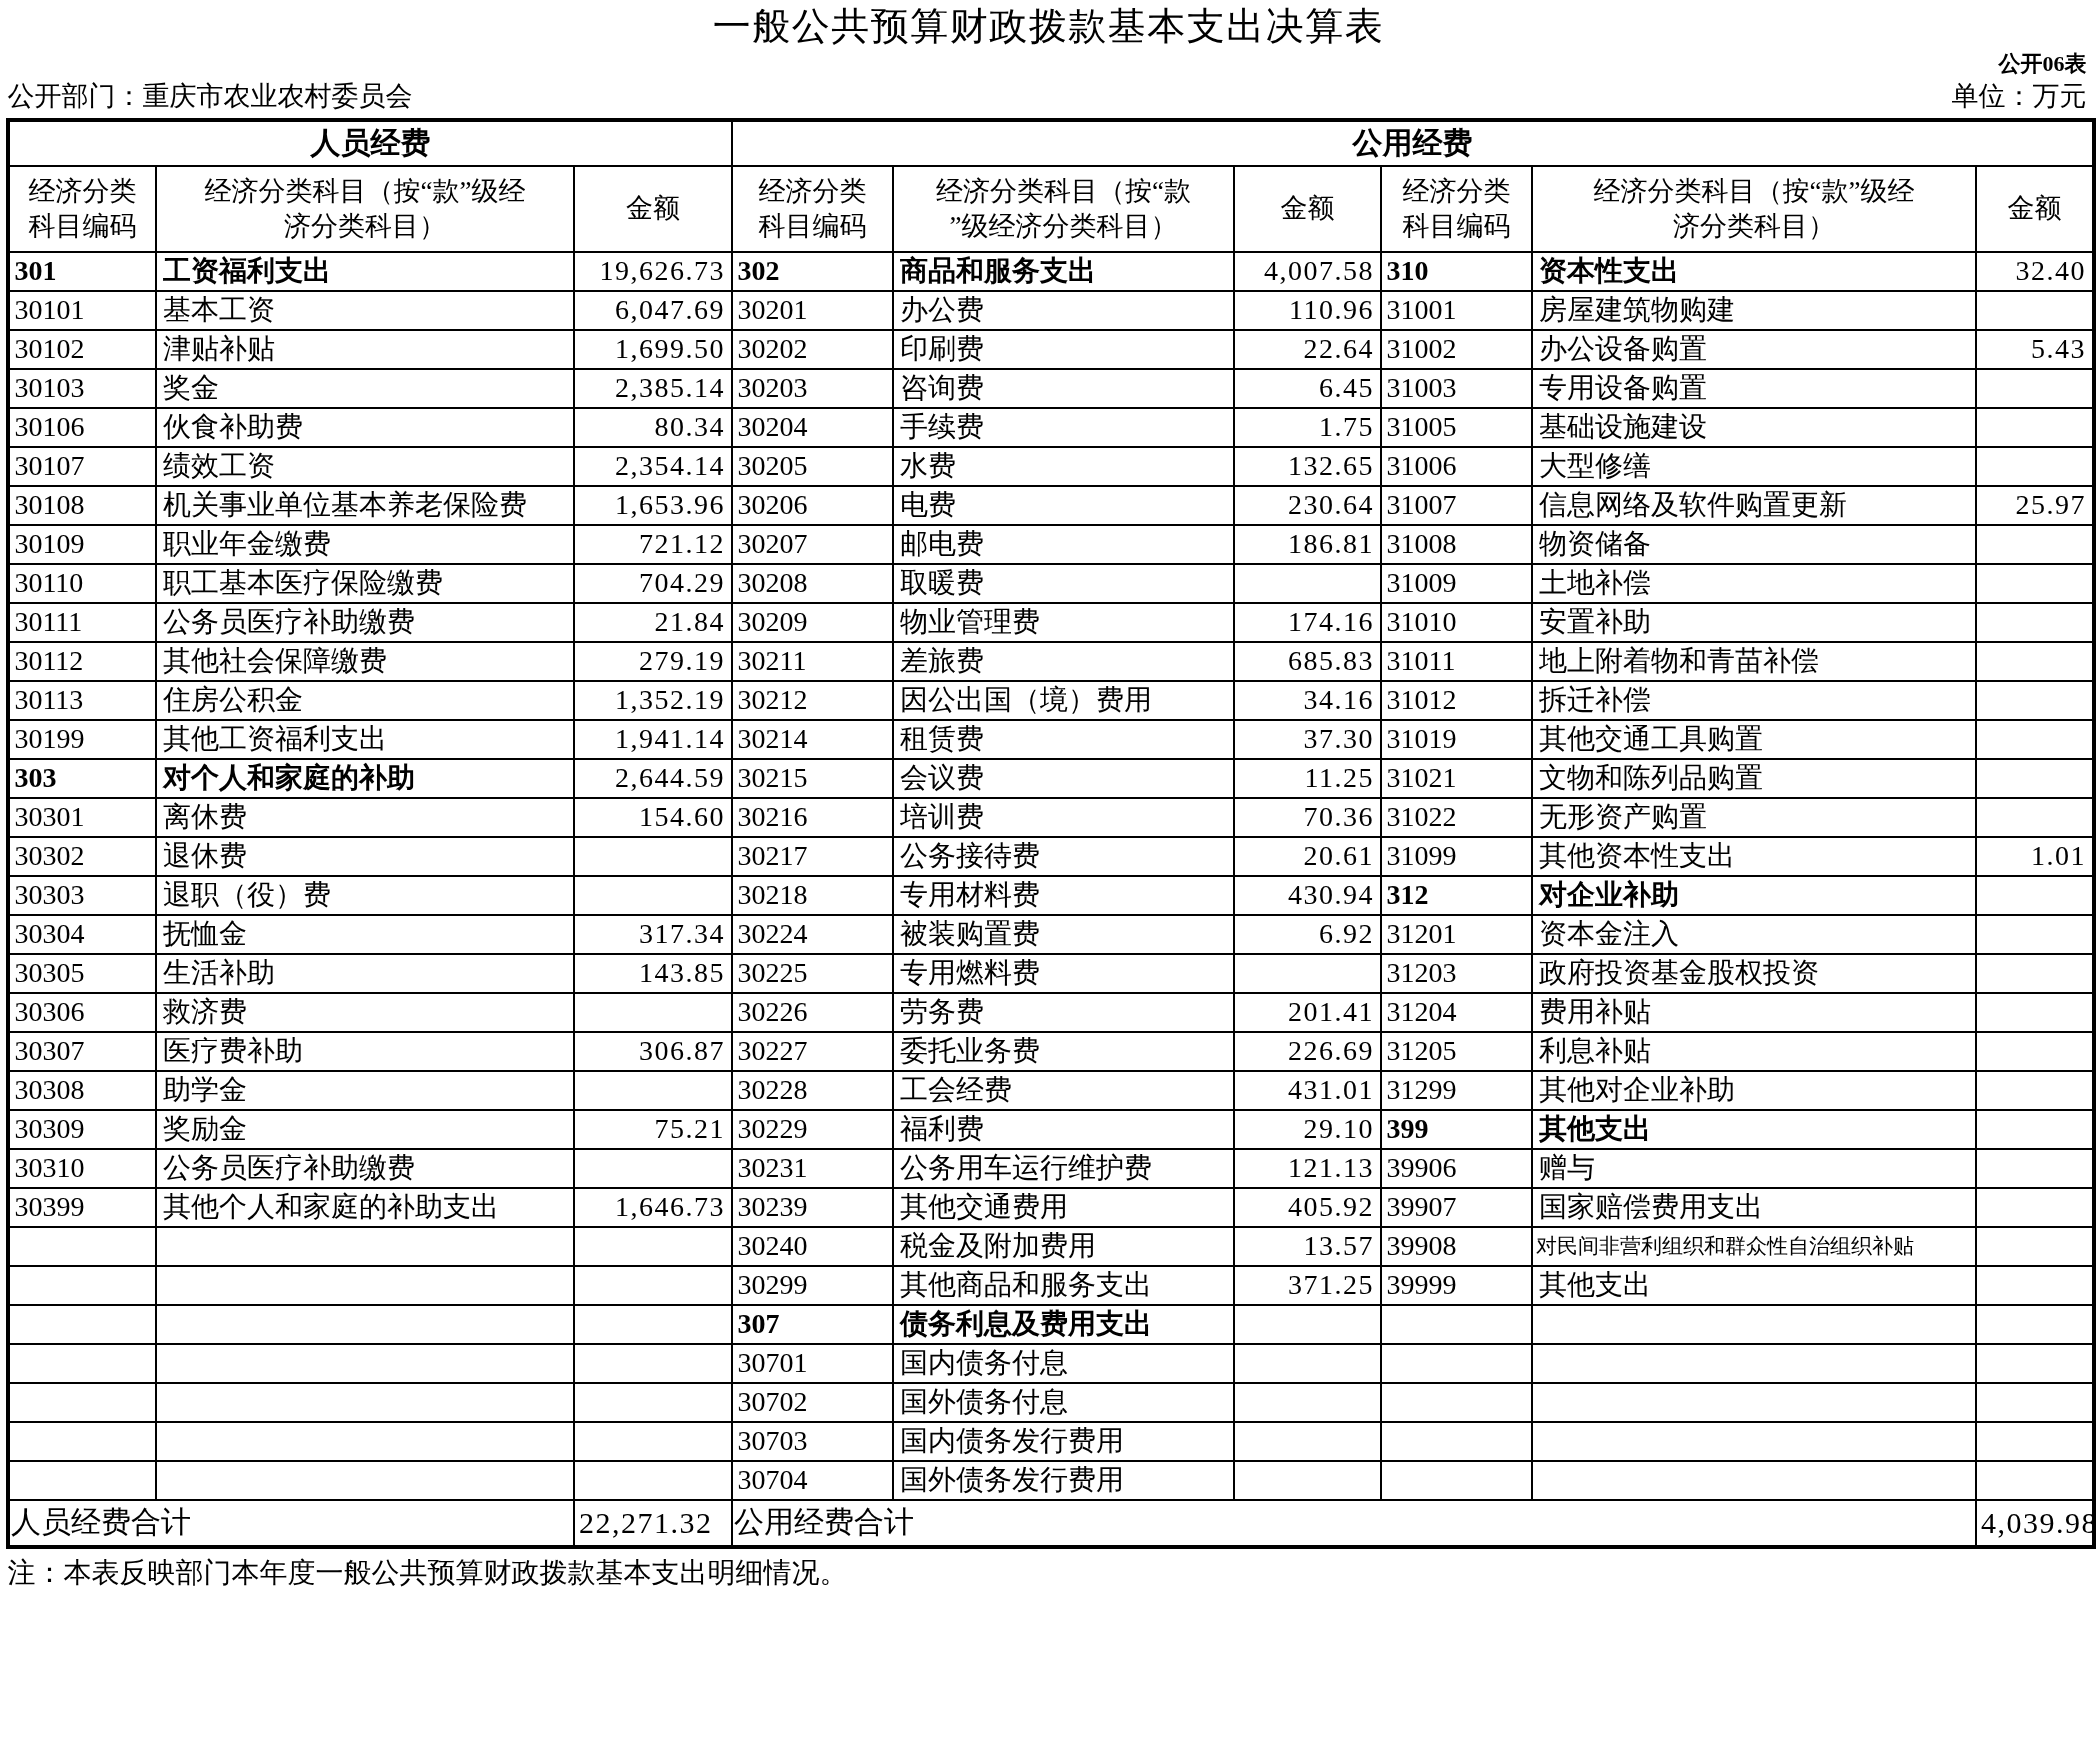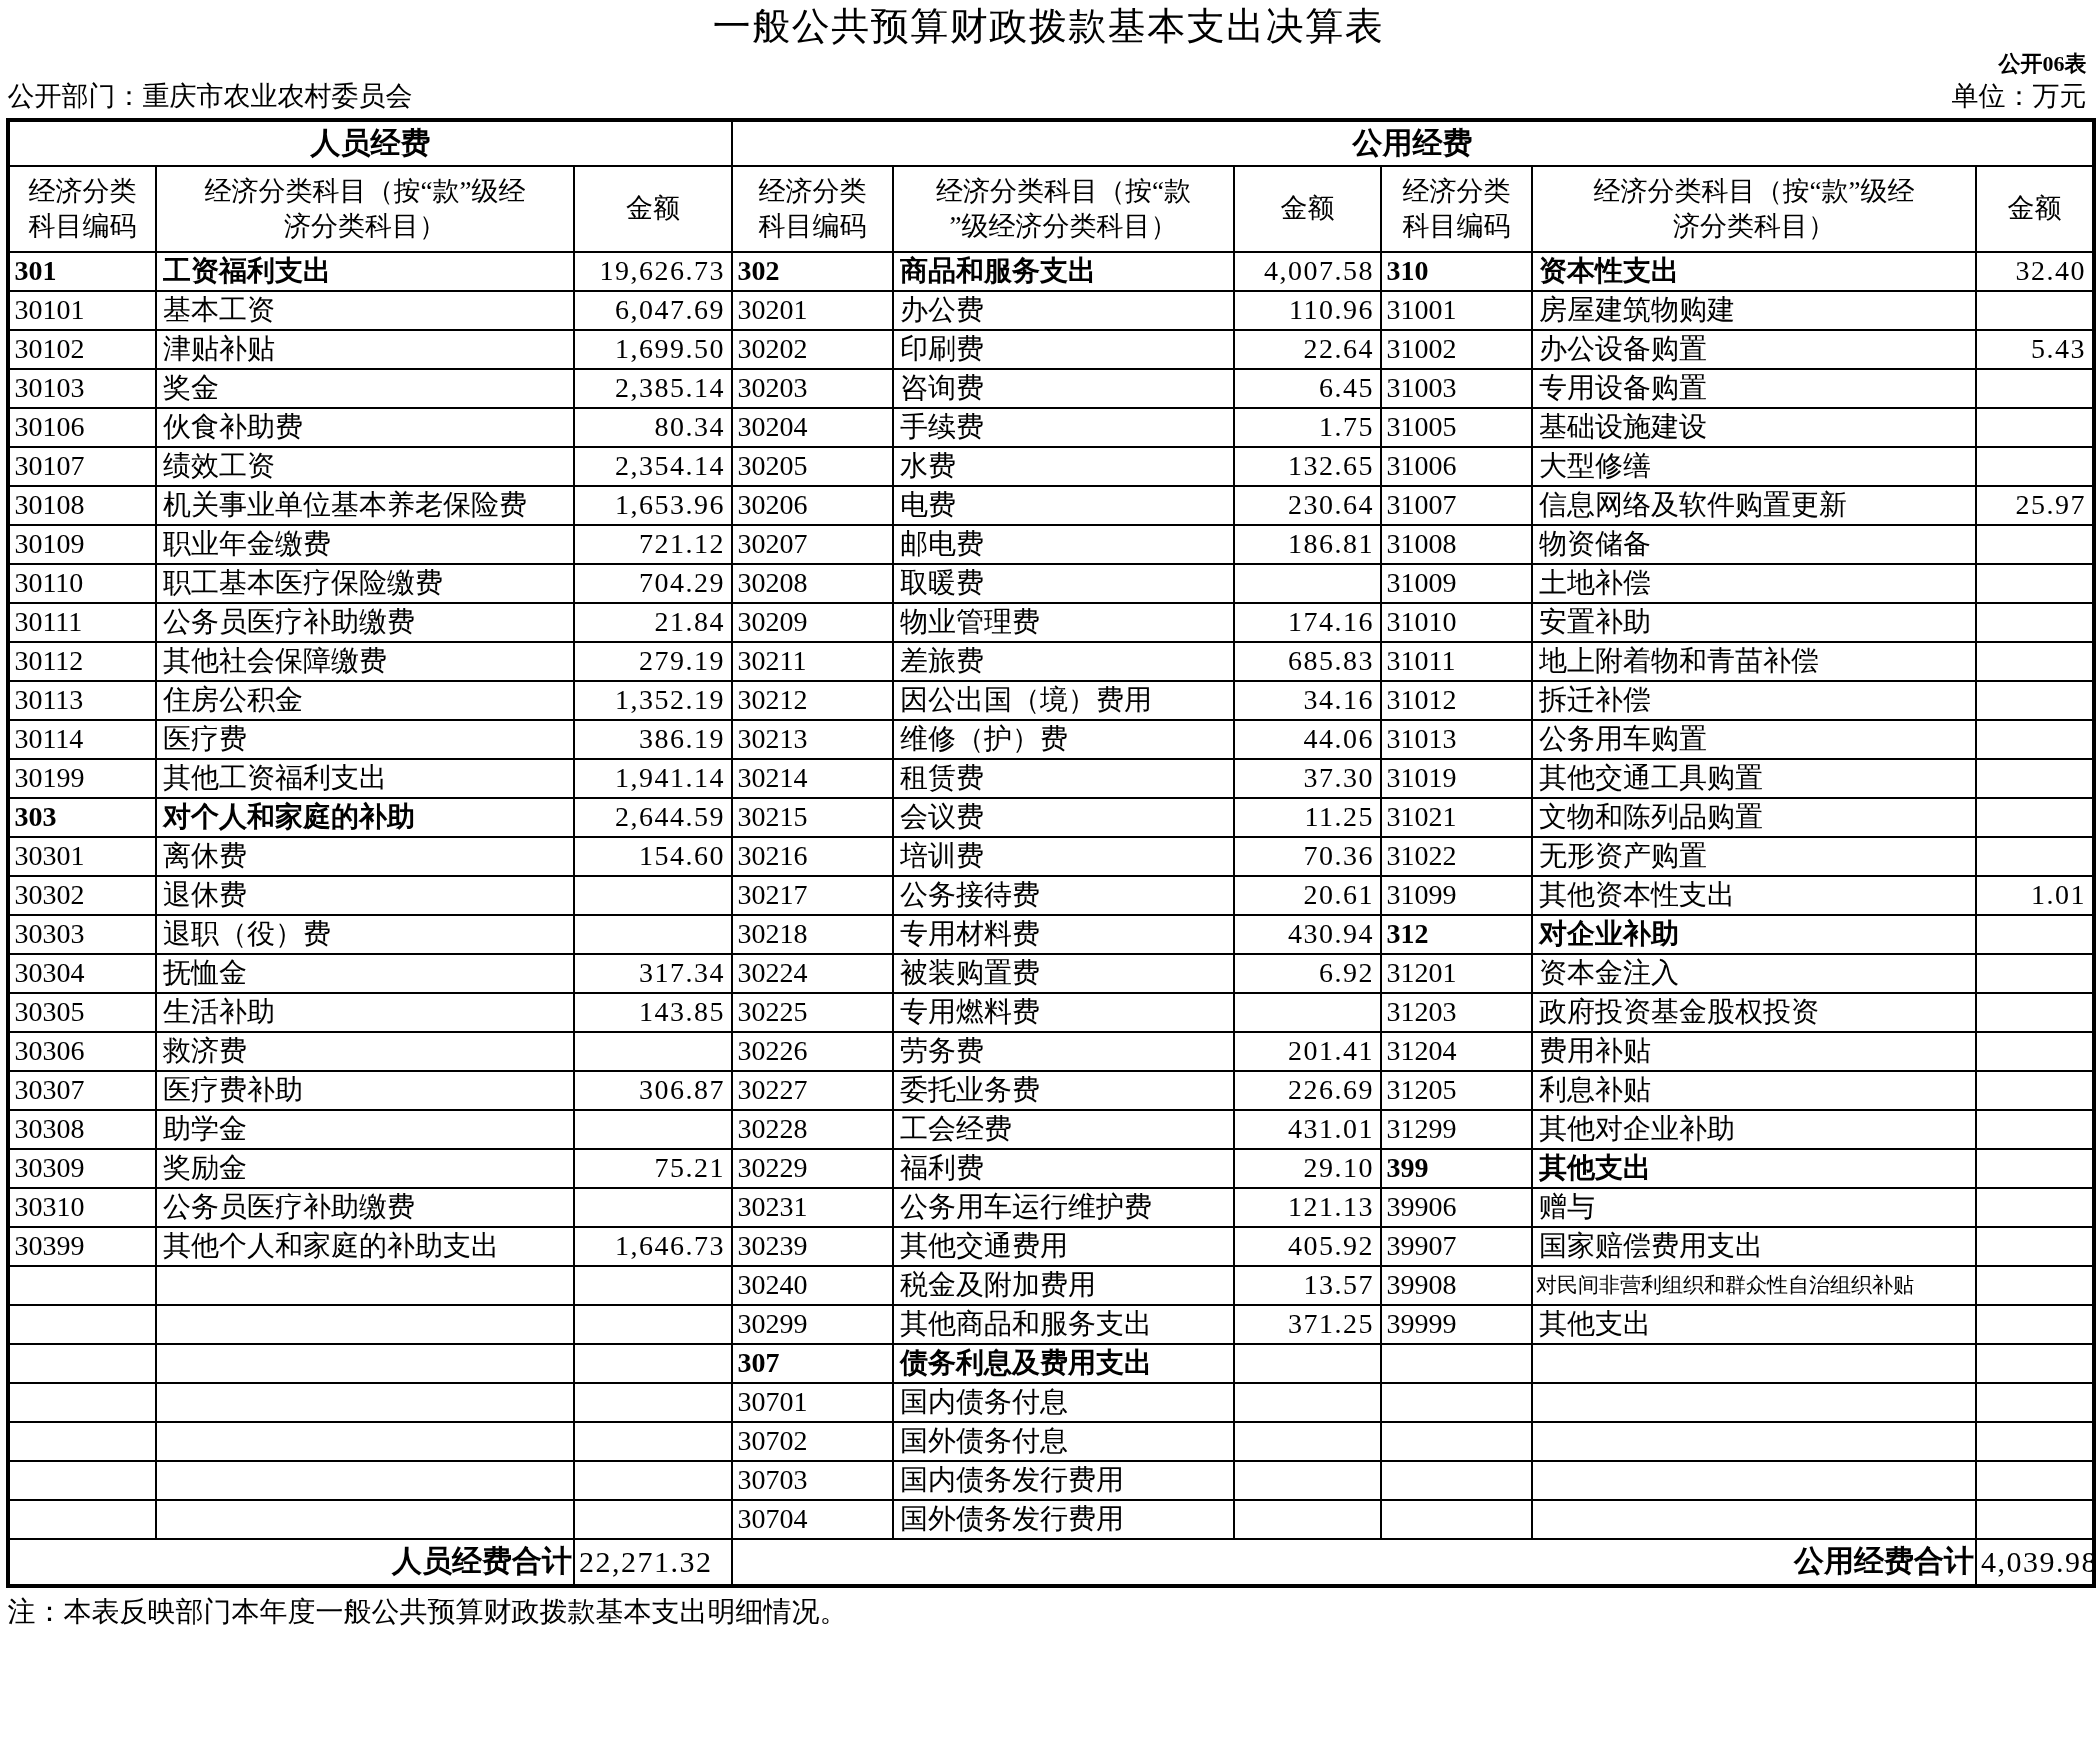--- a/index.html
+++ b/index.html
@@ -62,21 +62,21 @@
     line-height: 1.3;
     padding: 0 1.5px;
   }
   tbody td { height: 39px; font-size: 28px; line-height: 1; }
   td.code  { text-align: left; padding-left: 4.4px; }
   td.label { text-align: left; padding-left: 6px; white-space: nowrap; }
   td.amt   { text-align: right; padding-right: 6px; letter-spacing: 1.5px; white-space: nowrap; }
   td.b     { font-weight: bold; }
   td.small { font-size: 21px; padding-left: 3px; letter-spacing: 0; }
   tr.total-row td { height: 47px; font-size: 30px; }
-  td.total-label { font-weight: bold; text-align: right; }
+  td.total-label { font-weight: normal; text-align: left; }
   td.total-amt { text-align: left; padding-left: 4px; letter-spacing: 1.5px; white-space: nowrap; }
   .note {
     font-size: 28px;
     padding: 7.4px 0 0 7.4px;
     line-height: 34px;
   }
 </style>
 </head>
 <body>
 
@@ -249,31 +249,20 @@
         <td class="label">住房公积金</td>
         <td class="amt">1,352.19</td>
         <td class="code">30212</td>
         <td class="label">因公出国（境）费用</td>
         <td class="amt">34.16</td>
         <td class="code">31012</td>
         <td class="label">拆迁补偿</td>
         <td class="amt"></td>
       </tr>
       <tr>
-        <td class="code">30114</td>
-        <td class="label">医疗费</td>
-        <td class="amt">386.19</td>
-        <td class="code">30213</td>
-        <td class="label">维修（护）费</td>
-        <td class="amt">44.06</td>
-        <td class="code">31013</td>
-        <td class="label">公务用车购置</td>
-        <td class="amt"></td>
-      </tr>
-      <tr>
         <td class="code">30199</td>
         <td class="label">其他工资福利支出</td>
         <td class="amt">1,941.14</td>
         <td class="code">30214</td>
         <td class="label">租赁费</td>
         <td class="amt">37.30</td>
         <td class="code">31019</td>
         <td class="label">其他交通工具购置</td>
         <td class="amt"></td>
       </tr>

